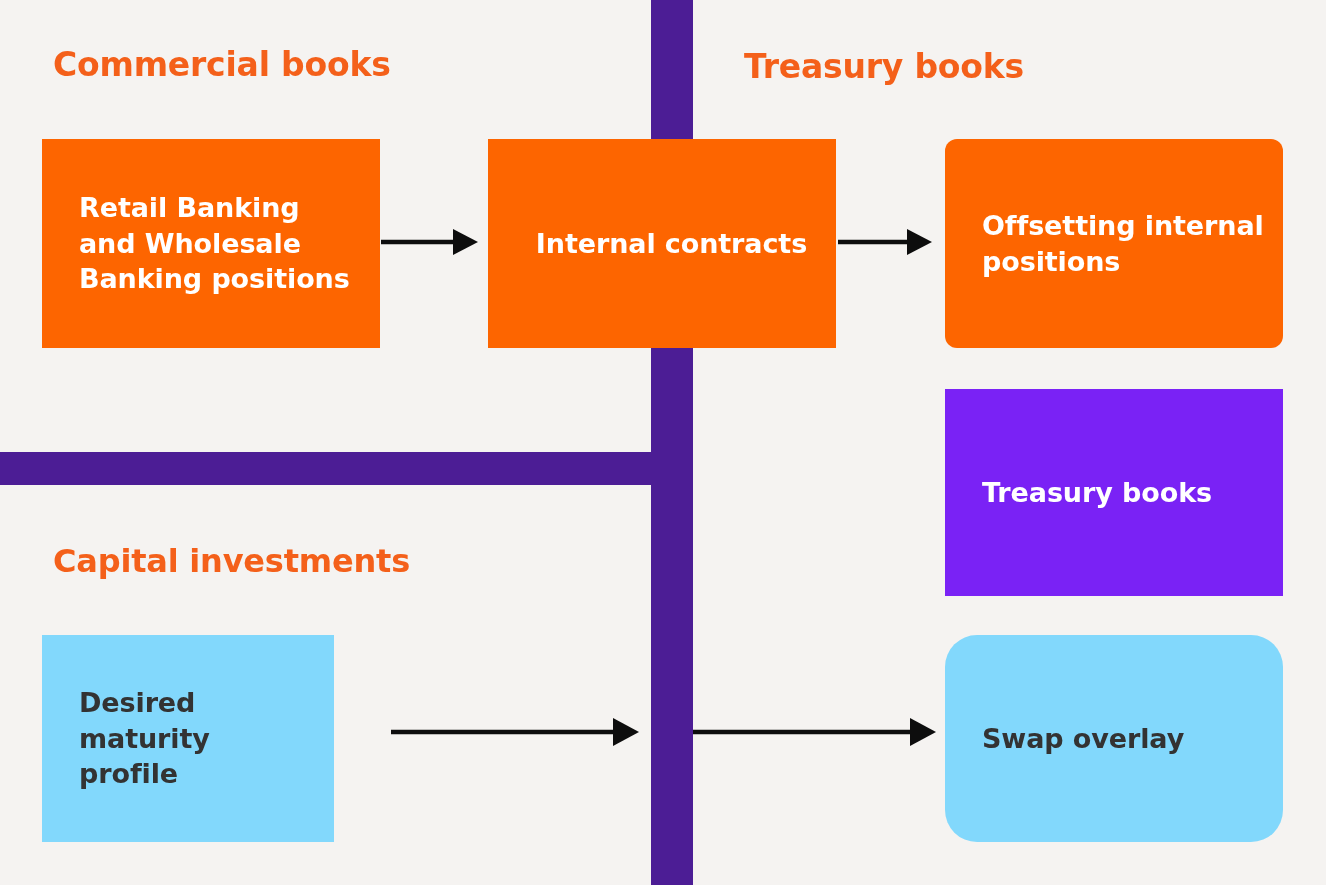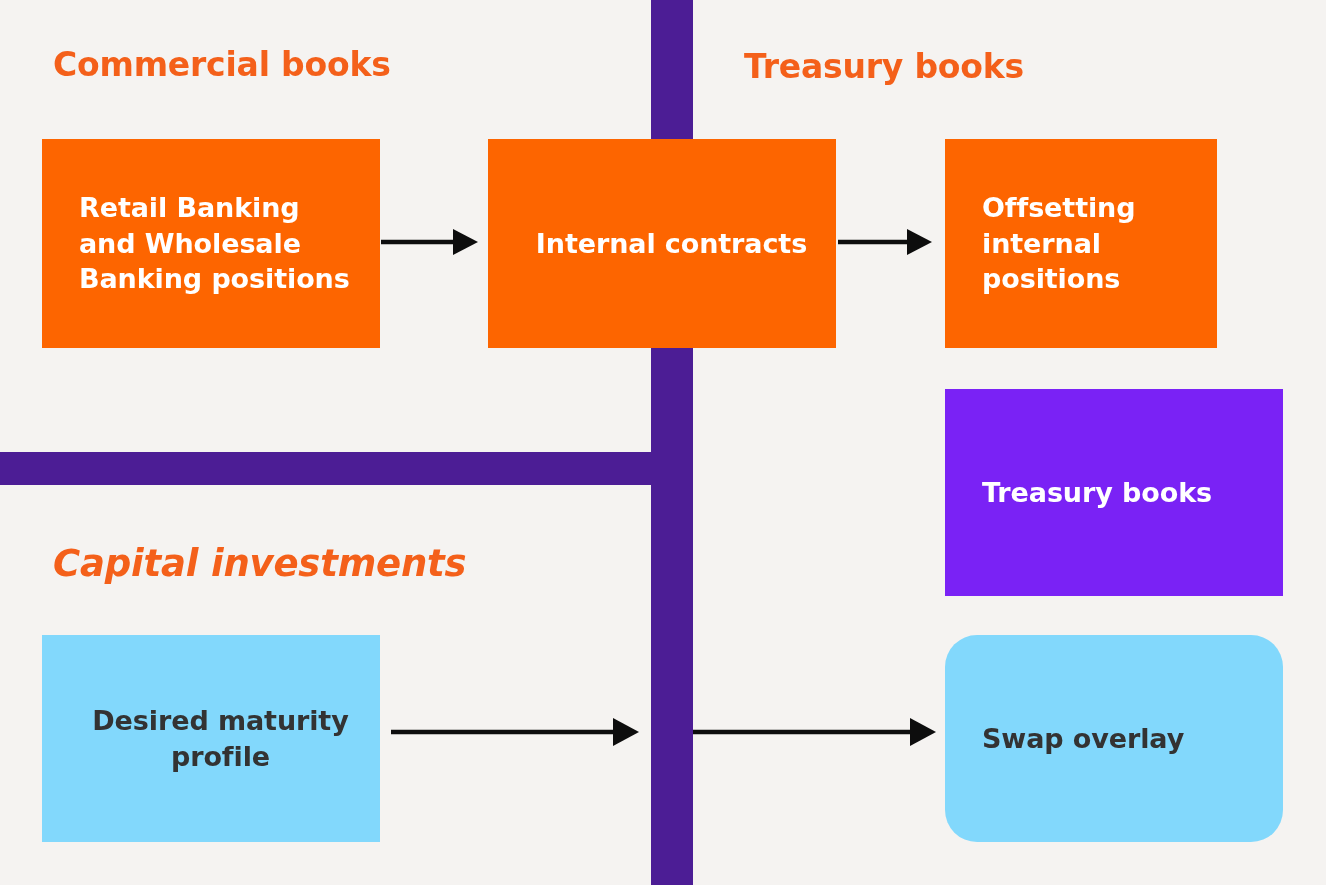--- a/index.html
+++ b/index.html
@@ -32,21 +32,21 @@
   .section-title {
     position: absolute;
     color: #f4601a;
     font-weight: bold;
     letter-spacing: -0.2px;
     white-space: nowrap;
     line-height: 1;
   }
   #title-commercial { left: 53px;  top: 48px;  font-size: 33px; }
   #title-treasury   { left: 744px; top: 50px;  font-size: 33px; }
-  #title-capital    { left: 53px;  top: 545px; font-size: 37px; font-style: italic; }
+  #title-capital    { left: 53px;  top: 545px; font-size: 32px; }
 
   
   .node {
     position: absolute;
     display: flex;
     align-items: center;
     box-sizing: border-box;
     padding-left: 37px;
     padding-right: 18px;
   }
@@ -58,23 +58,23 @@
   }
   .node.orange { background: #fd6500; }
   .node.orange .node-label { color: #ffffff; }
   .node.purple { background: #7a22f5; }
   .node.purple .node-label { color: #ffffff; }
   .node.blue   { background: #82d8fc; }
   .node.blue   .node-label { color: #333333; }
 
   #node-retail      { left: 42px;  top: 139px; width: 338px; height: 209px; }
   #node-internal    { left: 488px; top: 139px; width: 348px; height: 209px; justify-content: center; }
-  #node-offsetting  { left: 945px; top: 139px; width: 272px; height: 209px; }
+  #node-offsetting  { left: 945px; top: 139px; width: 338px; height: 209px; border-radius: 12px; }
   #node-treasury    { left: 945px; top: 389px; width: 338px; height: 207px; }
-  #node-maturity    { left: 42px;  top: 635px; width: 338px; height: 207px; text-align: center; }
+  #node-maturity    { left: 42px;  top: 635px; width: 292px; height: 207px; }
   #node-swap        { left: 945px; top: 635px; width: 338px; height: 207px; border-radius: 32px; }
 
   
   .arrow {
     position: absolute;
     overflow: visible;
   }
   #arrow-retail-to-internal   { left: 381px; top: 222px; width: 100px; height: 40px; }
   #arrow-internal-to-offset   { left: 838px; top: 222px; width: 97px;  height: 40px; }
   #arrow-maturity-to-mid      { left: 391px; top: 712px; width: 250px; height: 40px; }

